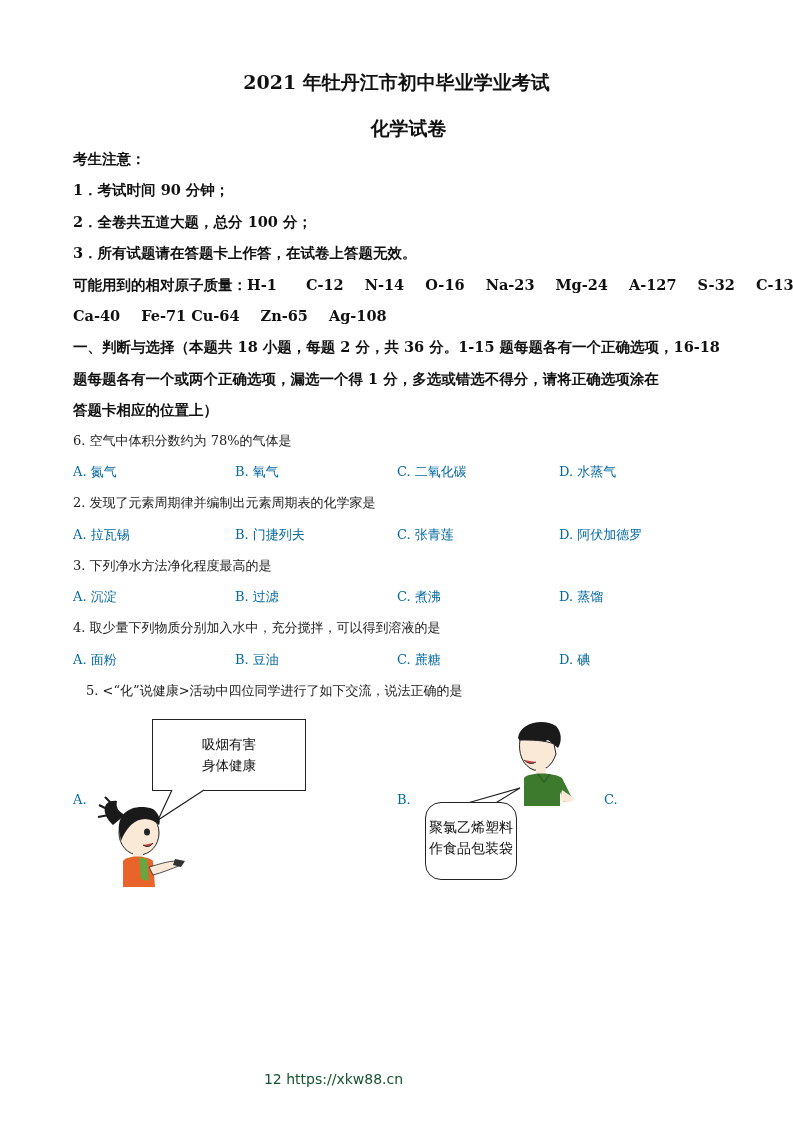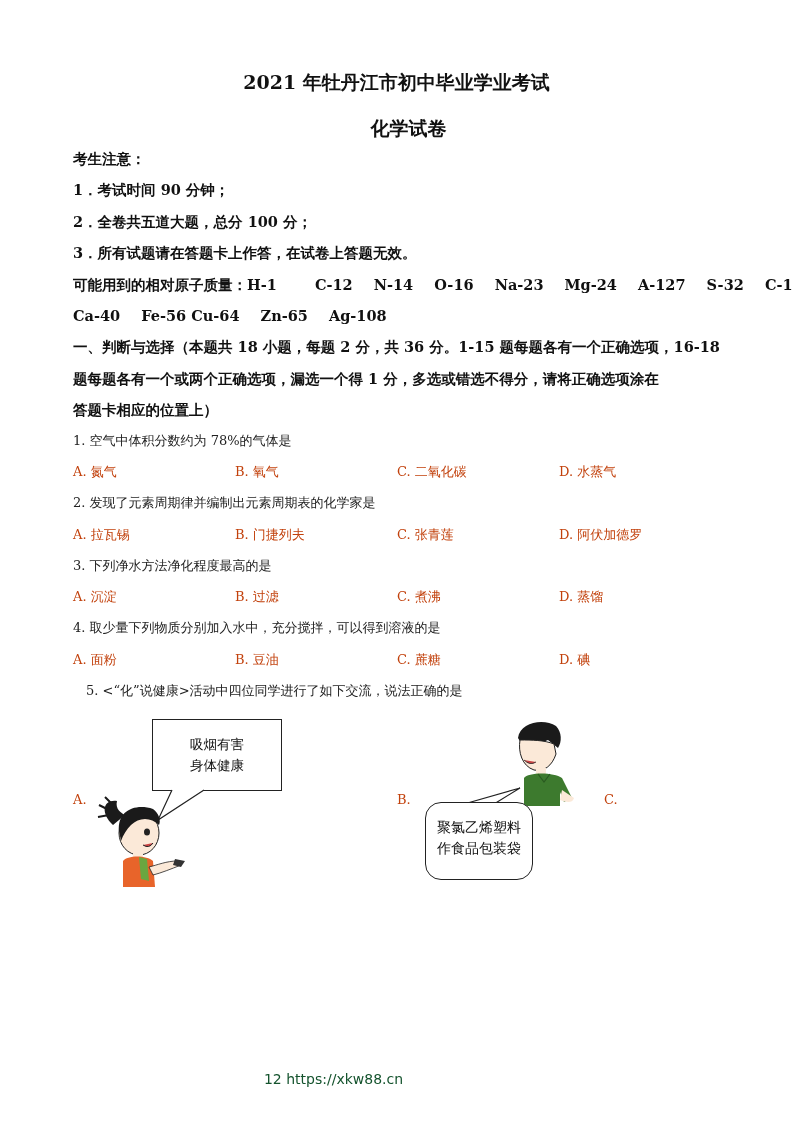--- a/index.html
+++ b/index.html
@@ -2,62 +2,62 @@
 <html><head>
 <meta charset="utf-8">
 <style>
   html, body { margin: 0; padding: 0; background: #ffffff; }
   body { width: 793px; height: 1122px; position: relative; overflow: hidden;
          font-family: "DejaVu Serif", "Liberation Serif", serif; color: #111; }
   .abs { position: absolute; white-space: nowrap; }
   .title { left: 0; width: 793px; text-align: center; font-weight: bold; font-size: 19px; }
   .b { font-weight: bold; font-size: 14.5px; }
   .n { font-size: 13px; color: #222; }
-  .opt { font-size: 13px; color: #c2410c; }
+  .opt { font-size: 13px; color: #0369a1; }
   .bubble { position: absolute; background: #fff; border: 1.2px solid #222;
             font-family: "DejaVu Sans", "Liberation Sans", sans-serif; font-size: 13.5px;
             text-align: center; line-height: 21px; color: #111; }
   .footer { left: 0; width: 667px; text-align: center; font-family: "DejaVu Sans", "Liberation Sans", sans-serif;
             font-size: 14px; color: #14532d; }
 </style>
 </head>
 <body>
 
 <div class="abs title" style="top:70px;">2021 年牡丹江市初中毕业学业考试</div>
 <div class="abs title" style="top:116px;margin-left:12px;">化学试卷</div>
 
 <div class="abs b" style="left:73px; top:150px;">考生注意：</div>
 <div class="abs b" style="left:73px; top:181px;">1．考试时间 90 分钟；</div>
 <div class="abs b" style="left:73px; top:213px;">2．全卷共五道大题，总分 100 分；</div>
 <div class="abs b" style="left:73px; top:244px;">3．所有试题请在答题卡上作答，在试卷上答题无效。</div>
 
 <div class="abs b" style="left:73px; top:276px;">
   <span>可能用到的相对原子质量：</span><span>H-1</span>
-  <span style="margin-left:33px">C-12</span>
+  <span style="margin-left:24px">C-12</span>
   <span style="margin-left:16px">N-14</span>
   <span style="margin-left:16px">O-16</span>
   <span style="margin-left:16px">Na-23</span>
   <span style="margin-left:16px">Mg-24</span>
   <span style="margin-left:16px">A-127</span>
   <span style="margin-left:16px">S-32</span>
   <span style="margin-left:16px">C-135.5</span>
 </div>
 <div class="abs b" style="left:73px; top:307px;">
   <span>Ca-40</span>
-  <span style="margin-left:16px">Fe-56</span>
+  <span style="margin-left:16px">Fe-71</span>
   <span style="margin-left:0">Cu-64</span>
   <span style="margin-left:16px">Zn-65</span>
   <span style="margin-left:16px">Ag-108</span>
 </div>
 
 <div class="abs b" style="left:73px; top:338px;">一、判断与选择（本题共 18 小题，每题 2 分，共 36 分。1-15 题每题各有一个正确选项，16-18</div>
 <div class="abs b" style="left:73px; top:370px;">题每题各有一个或两个正确选项，漏选一个得 1 分，多选或错选不得分，请将正确选项涂在</div>
 <div class="abs b" style="left:73px; top:401px;">答题卡相应的位置上）</div>
 
-<div class="abs n" style="left:73px; top:432px;">1. 空气中体积分数约为 78%的气体是</div>
+<div class="abs n" style="left:73px; top:432px;">6. 空气中体积分数约为 78%的气体是</div>
 <div class="abs opt" style="left:73px; top:463px;">A. 氮气</div>
 <div class="abs opt" style="left:235px; top:463px;">B. 氧气</div>
 <div class="abs opt" style="left:397px; top:463px;">C. 二氧化碳</div>
 <div class="abs opt" style="left:559px; top:463px;">D. 水蒸气</div>
 
 <div class="abs n" style="left:73px; top:494px;">2. 发现了元素周期律并编制出元素周期表的化学家是</div>
 <div class="abs opt" style="left:73px; top:526px;">A.  拉瓦锡</div>
 <div class="abs opt" style="left:235px; top:526px;">B.  门捷列夫</div>
 <div class="abs opt" style="left:397px; top:526px;">C.  张青莲</div>
 <div class="abs opt" style="left:559px; top:526px;">D.  阿伏加德罗</div>
@@ -73,21 +73,21 @@
 <div class="abs opt" style="left:235px; top:651px;">B. 豆油</div>
 <div class="abs opt" style="left:397px; top:651px;">C. 蔗糖</div>
 <div class="abs opt" style="left:559px; top:651px;">D. 碘</div>
 
 <div class="abs n" style="left:86px; top:682px;">5. &lt;“化”说健康&gt;活动中四位同学进行了如下交流，说法正确的是</div>
 
 <div class="abs opt" style="left:73px; top:792px;">A.</div>
 <div class="abs opt" style="left:397px; top:792px;">B.</div>
 <div class="abs opt" style="left:604px; top:792px;">C.</div>
 
-<div class="bubble" style="left:152px; top:719px; width:130px; height:72px; padding-top:14px; box-sizing:border-box;">
+<div class="bubble" style="left:152px; top:719px; width:154px; height:72px; padding-top:14px; box-sizing:border-box;">
   <div>吸烟有害</div>
   <div>身体健康</div>
 </div>
 <svg class="abs" style="left:150px; top:788px;" width="70" height="35">
   <polygon points="22,2 54,2 8,32" fill="#fff" stroke="none"></polygon>
   <polyline points="22,2 8,32 54,2" fill="none" stroke="#222" stroke-width="1.2"></polyline>
 </svg>
 
 <svg class="abs" style="left:95px; top:795px;" width="95" height="95" viewBox="0 0 95 95">
 
@@ -122,18 +122,18 @@
   <path d="M14,60 C18,54 44,54 52,60 L62,80 L54,84 L50,74 L50,88 L14,88 Z" fill="#3d7a2e"></path>
   <path d="M28,56 L34,64 L40,56" fill="none" stroke="#2a5a20" stroke-width="1.2"></path>
 
   <path d="M52,72 L64,80 C62,86 56,84 50,82 Z" fill="#fbe9d8"></path>
 </svg>
 
 <svg class="abs" style="left:424px; top:786px;" width="110" height="30">
   <polygon points="40,18 96,2 70,18" fill="#fff" stroke="none"></polygon>
   <polyline points="40,18 96,2 70,18" fill="none" stroke="#222" stroke-width="1.2"></polyline>
 </svg>
-<div class="bubble" style="left:425px; top:802px; width:108px; height:78px; border-radius:16px; padding-top:14px; box-sizing:border-box; font-size:14px;">
+<div class="bubble" style="left:425px; top:802px; width:92px; height:78px; border-radius:16px; padding-top:14px; box-sizing:border-box; font-size:14px;">
   <div>聚氯乙烯塑料</div>
   <div>作食品包装袋</div>
 </div>
 
 <div class="abs footer" style="top:1071px;">12 https://xkw88.cn</div>
 
 </body></html>

